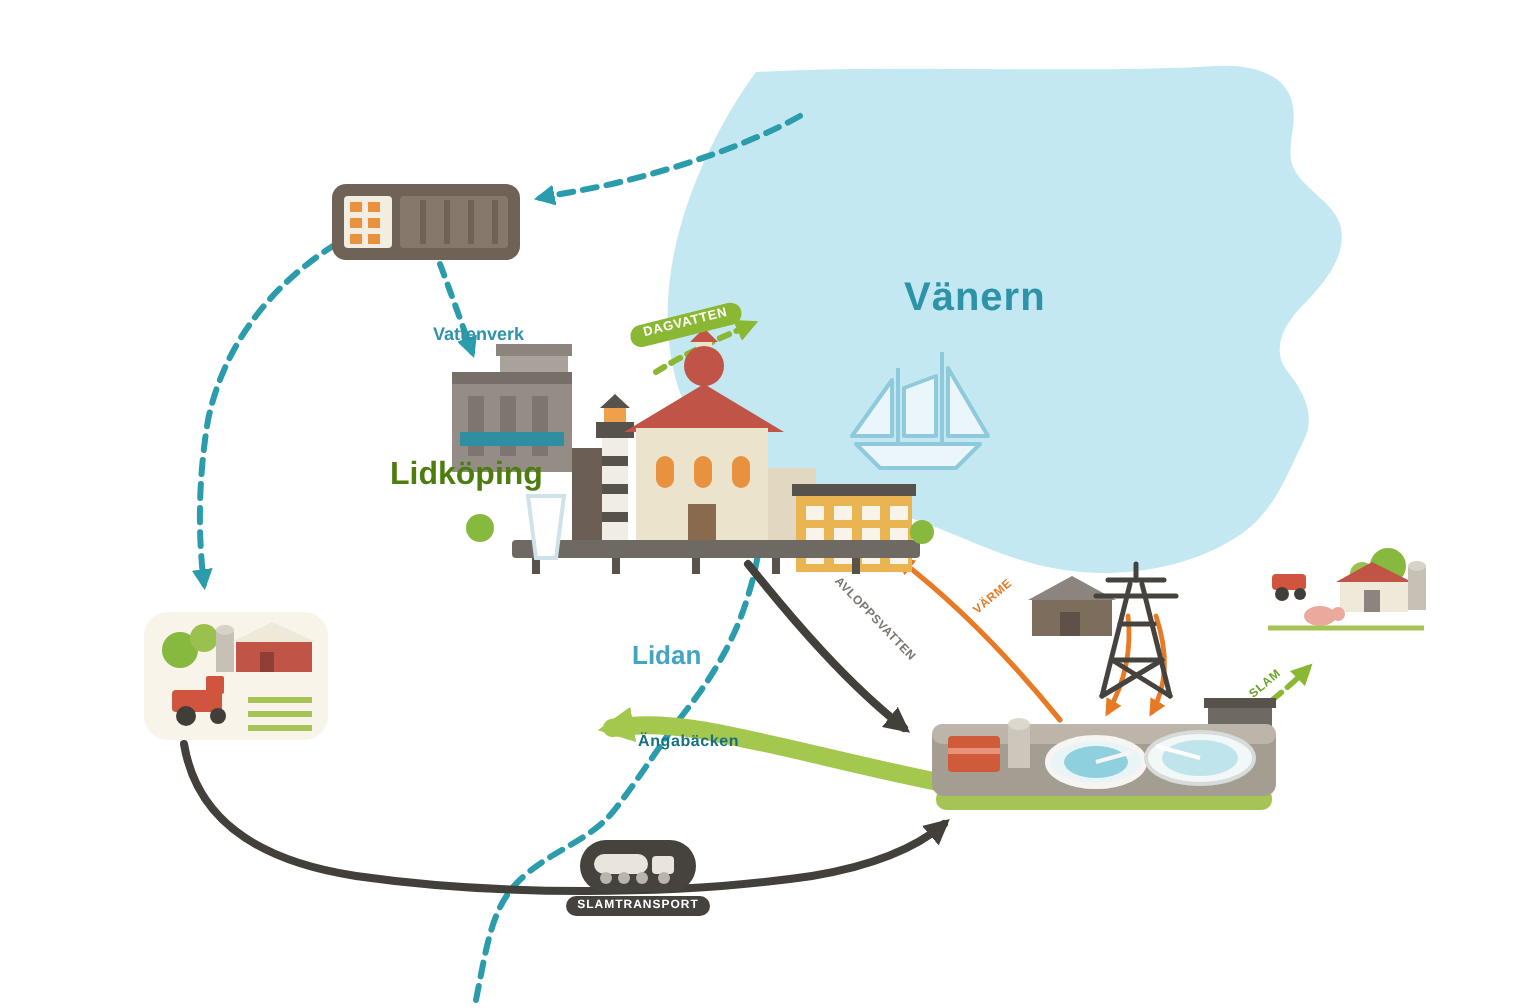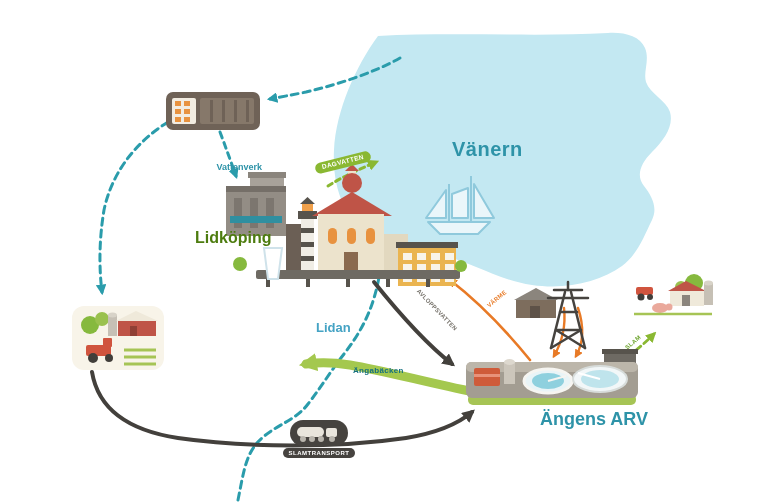--- a/index.html
+++ b/index.html
@@ -6,21 +6,21 @@
   #stage{
     position:relative;width:768px;height:504px;overflow:hidden;background:#ffffff;
     font-family:"Liberation Sans", sans-serif;
   }
   #stage svg{position:absolute;left:0;top:0;}
   .lbl{position:absolute;font-weight:700;white-space:nowrap;line-height:1;}
   .lbl-lake{left:452px;top:139px;font-size:20px;color:#2e93a8;letter-spacing:.5px;}
   .lbl-waterworks{left:176px;top:131px;width:86px;text-align:right;font-size:9px;color:#2e93a8;margin-top:32px;}
   .lbl-town{left:195px;top:230px;font-size:16px;color:#4d7c0f;}
   .lbl-river{left:268px;top:321px;font-size:13px;color:#45a3c4;padding-left:48px;}
-  .lbl-stream{left:319px;top:367px;font-size:8px;color:#15707f;letter-spacing:.3px;margin-left:34px;}
+  .lbl-stream{left:319px;top:367px;font-size:8px;color:#15707f;letter-spacing:.3px;}
   .lbl-wwtp{left:540px;top:410px;font-size:18px;color:#2e93a8;}
   .lbl-sludge-transport{
     left:283px;top:448px;width:72px;text-align:center;font-size:6px;letter-spacing:.5px;
     color:#ffffff;background:#46433f;border-radius:6px;padding:2px 0;
   }
   .lbl-stormwater{
     left:314px;top:164px;font-size:6.5px;letter-spacing:.4px;color:#ffffff;background:#8ab832;
     border-radius:7px;padding:2px 7px;transform:rotate(-14deg);transform-origin:left top;
   }
   .lbl-heat{left:486px;top:304px;font-size:6px;color:#e87a26;transform:rotate(-40deg);transform-origin:left top;letter-spacing:.3px;}
@@ -250,20 +250,19 @@
     <circle cx="321" cy="439" r="3" fill="#b9b5ad"></circle>
     <circle cx="332" cy="439" r="3" fill="#b9b5ad"></circle>
   </g>
 </svg>
 
 <div class="lbl lbl-lake">Vänern</div>
 <div class="lbl lbl-waterworks">Vattenverk</div>
 <div class="lbl lbl-town">Lidköping</div>
 <div class="lbl lbl-river">Lidan</div>
 <div class="lbl lbl-stream">Ängabäcken</div>
-<div class="lbl lbl-wwtp">Ängens ARV</div>
 <div class="lbl lbl-sludge-transport">SLAMTRANSPORT</div>
 <div class="lbl lbl-stormwater">DAGVATTEN</div>
 <div class="lbl lbl-heat">VÄRME</div>
 <div class="lbl lbl-wastewater">AVLOPPSVATTEN</div>
 <div class="lbl lbl-sludge">SLAM</div>
 
 </div>
 
 </body></html>

